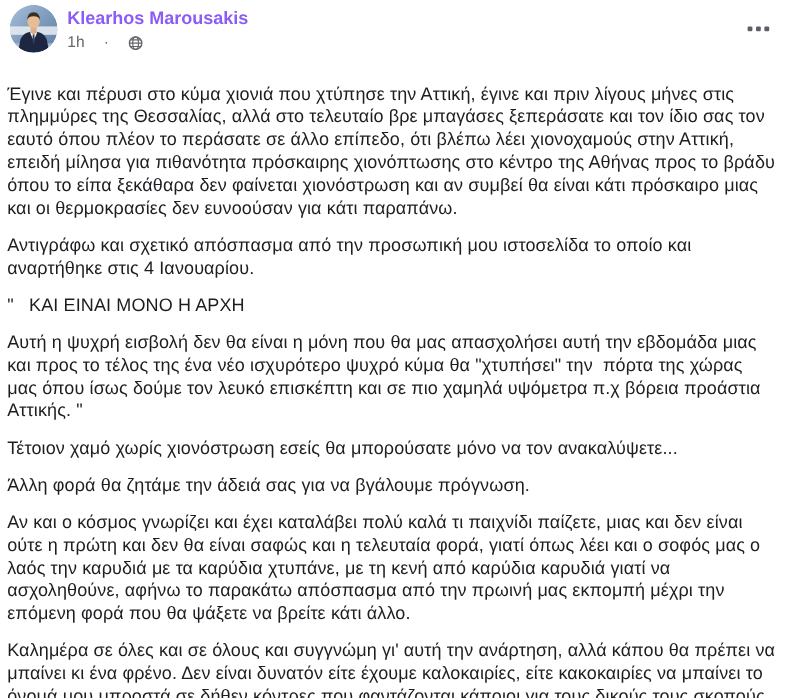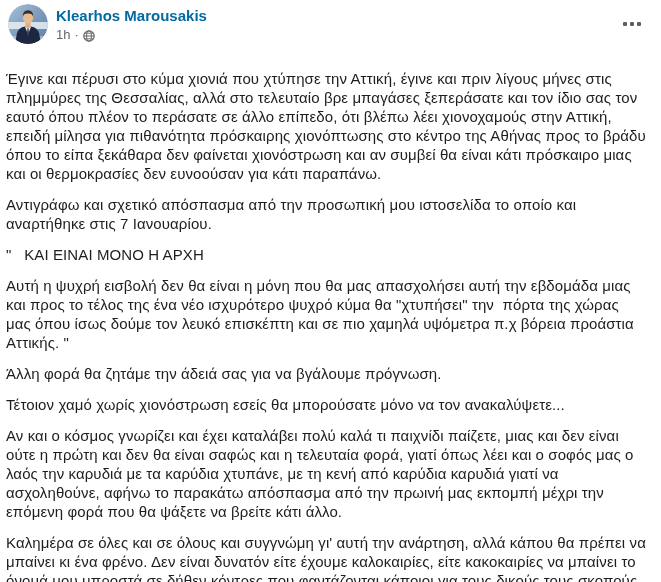--- a/index.html
+++ b/index.html
@@ -25,28 +25,28 @@
     border-radius: 50%;
     overflow: hidden;
     flex: 0 0 40px;
     cursor: pointer;
   }
   .avatar svg { display: block; }
   .header-text { margin-left: 8px; padding-top: 2px; }
   .author-name {
     font-size: 15px;
     font-weight: 700;
-    color: #0369a1;
+    color: #8b5cf6;
     line-height: 19px;
     cursor: pointer;
   }
   .post-meta {
     display: flex;
     align-items: center;
-    gap: 4px;
+    gap: 16px;
     font-size: 13px;
     color: #65676b;
     line-height: 17px;
     margin-top: 1px;
   }
   .globe { width: 12px; height: 12px; display: inline-block; }
   .menu-btn {
     position: absolute;
     top: 16px;
     right: 18px;
@@ -134,23 +134,23 @@
     </div>
     <button class="menu-btn" aria-label="More options">
       <i></i>
       <i></i>
       <i></i>
     </button>
   </div>
 
   <div class="post-body">
     <p>Έγινε και πέρυσι στο κύμα χιονιά που χτύπησε την Αττική, έγινε και πριν λίγους μήνες στις πλημμύρες της Θεσσαλίας, αλλά στο τελευταίο βρε μπαγάσες ξεπεράσατε και τον ίδιο σας τον εαυτό όπου πλέον το περάσατε σε άλλο επίπεδο, ότι βλέπω λέει χιονοχαμούς στην Αττική, επειδή μίλησα για πιθανότητα πρόσκαιρης χιονόπτωσης στο κέντρο της Αθήνας προς το βράδυ όπου το είπα ξεκάθαρα δεν φαίνεται χιονόστρωση και αν συμβεί θα είναι κάτι πρόσκαιρο μιας και οι θερμοκρασίες δεν ευνοούσαν για κάτι παραπάνω.</p>
-    <p>Αντιγράφω και σχετικό απόσπασμα από την προσωπική μου ιστοσελίδα το οποίο και αναρτήθηκε στις 7 Ιανουαρίου.</p>
+    <p>Αντιγράφω και σχετικό απόσπασμα από την προσωπική μου ιστοσελίδα το οποίο και αναρτήθηκε στις 4 Ιανουαρίου.</p>
     <p>"   ΚΑΙ ΕΙΝΑΙ ΜΟΝΟ Η ΑΡΧΗ</p>
     <p>Αυτή η ψυχρή εισβολή δεν θα είναι η μόνη που θα μας απασχολήσει αυτή την εβδομάδα μιας και προς το τέλος της ένα νέο ισχυρότερο ψυχρό κύμα θα "χτυπήσει" την  πόρτα της χώρας μας όπου ίσως δούμε τον λευκό επισκέπτη και σε πιο χαμηλά υψόμετρα π.χ βόρεια προάστια Αττικής. "</p>
+    <p>Τέτοιον χαμό χωρίς χιονόστρωση εσείς θα μπορούσατε μόνο να τον ανακαλύψετε...</p>
     <p>Άλλη φορά θα ζητάμε την άδειά σας για να βγάλουμε πρόγνωση.</p>
-    <p>Τέτοιον χαμό χωρίς χιονόστρωση εσείς θα μπορούσατε μόνο να τον ανακαλύψετε...</p>
     <p>Αν και ο κόσμος γνωρίζει και έχει καταλάβει πολύ καλά τι παιχνίδι παίζετε, μιας και δεν είναι ούτε η πρώτη και δεν θα είναι σαφώς και η τελευταία φορά, γιατί όπως λέει και ο σοφός μας ο λαός την καρυδιά με τα καρύδια χτυπάνε, με τη κενή από καρύδια καρυδιά γιατί να ασχοληθούνε, αφήνω το παρακάτω απόσπασμα από την πρωινή μας εκπομπή μέχρι την επόμενη φορά που θα ψάξετε να βρείτε κάτι άλλο.</p>
     <p>Καλημέρα σε όλες και σε όλους και συγγνώμη γι' αυτή την ανάρτηση, αλλά κάπου θα πρέπει να μπαίνει κι ένα φρένο. Δεν είναι δυνατόν είτε έχουμε καλοκαιρίες, είτε κακοκαιρίες να μπαίνει το όνομά μου μπροστά σε δήθεν κόντρες που φαντάζονται κάποιοι για τους δικούς τους σκοπούς.</p>
 
   </div>
 
 </div>
 
 </body></html>

